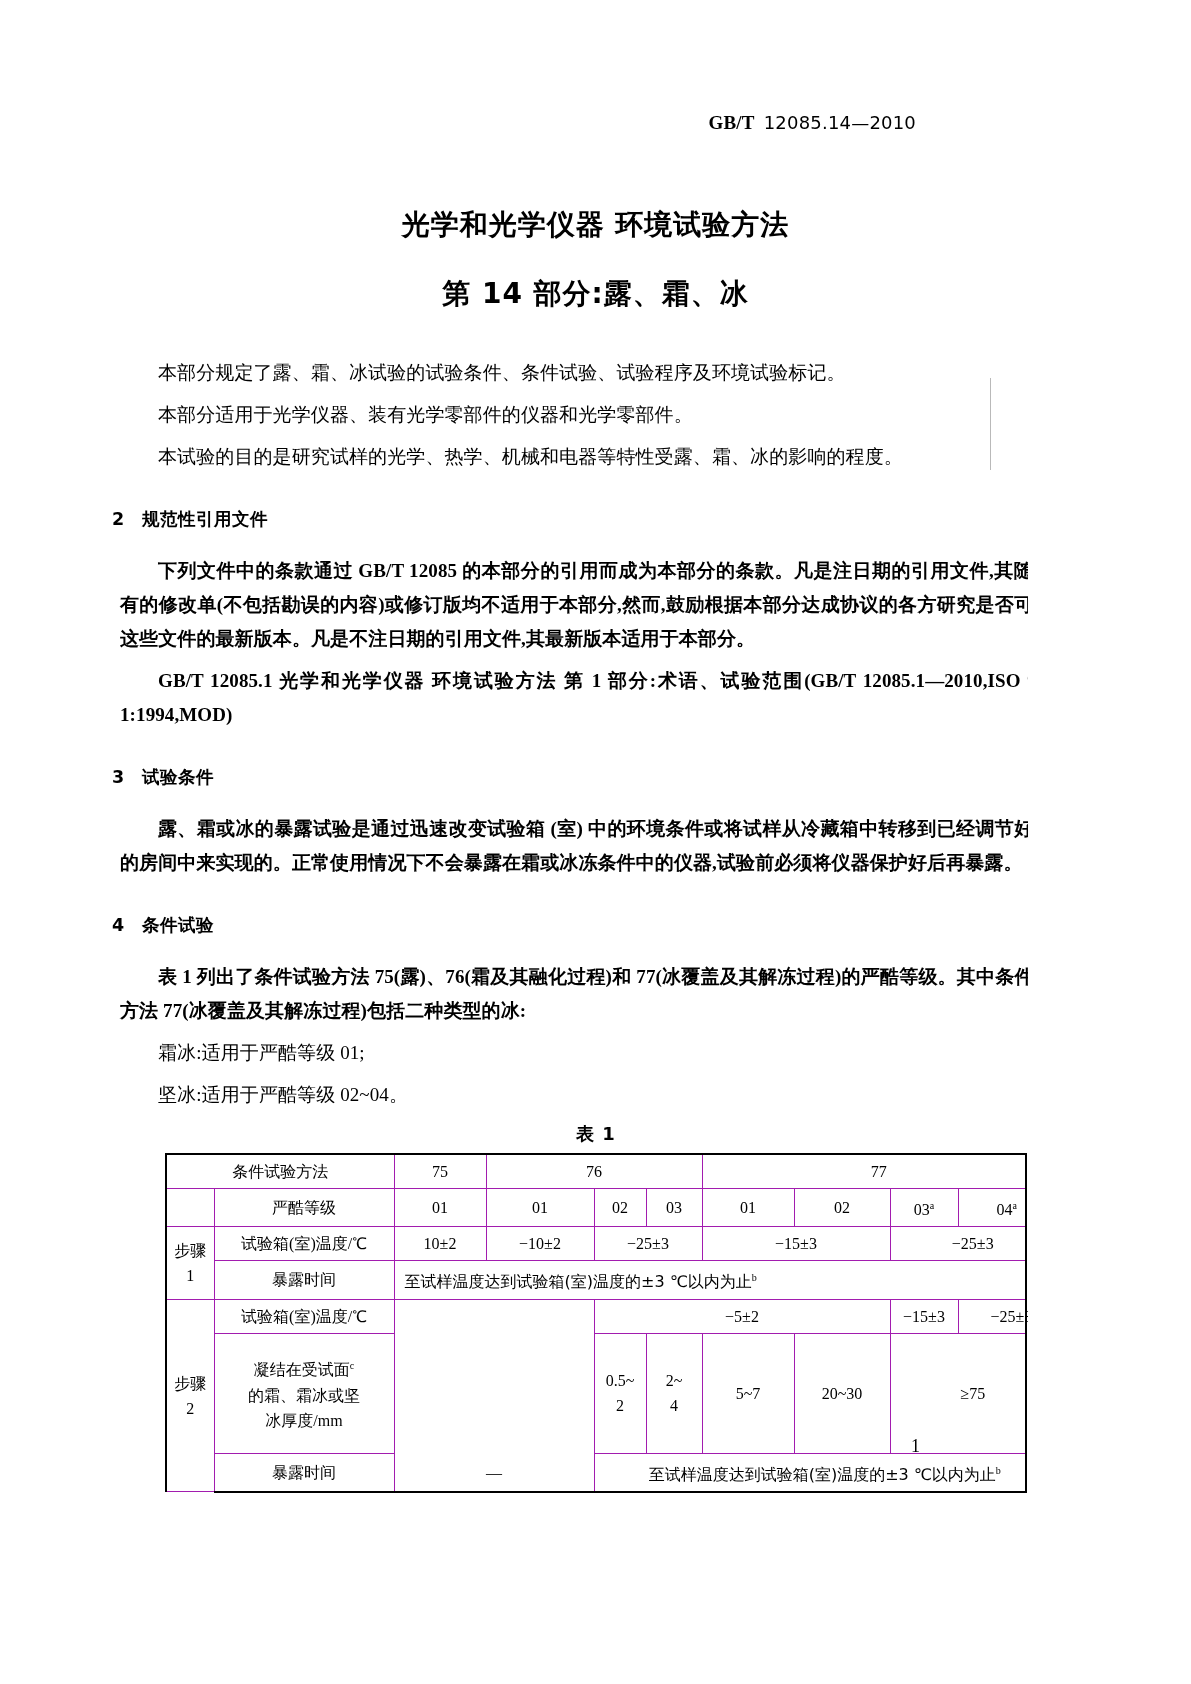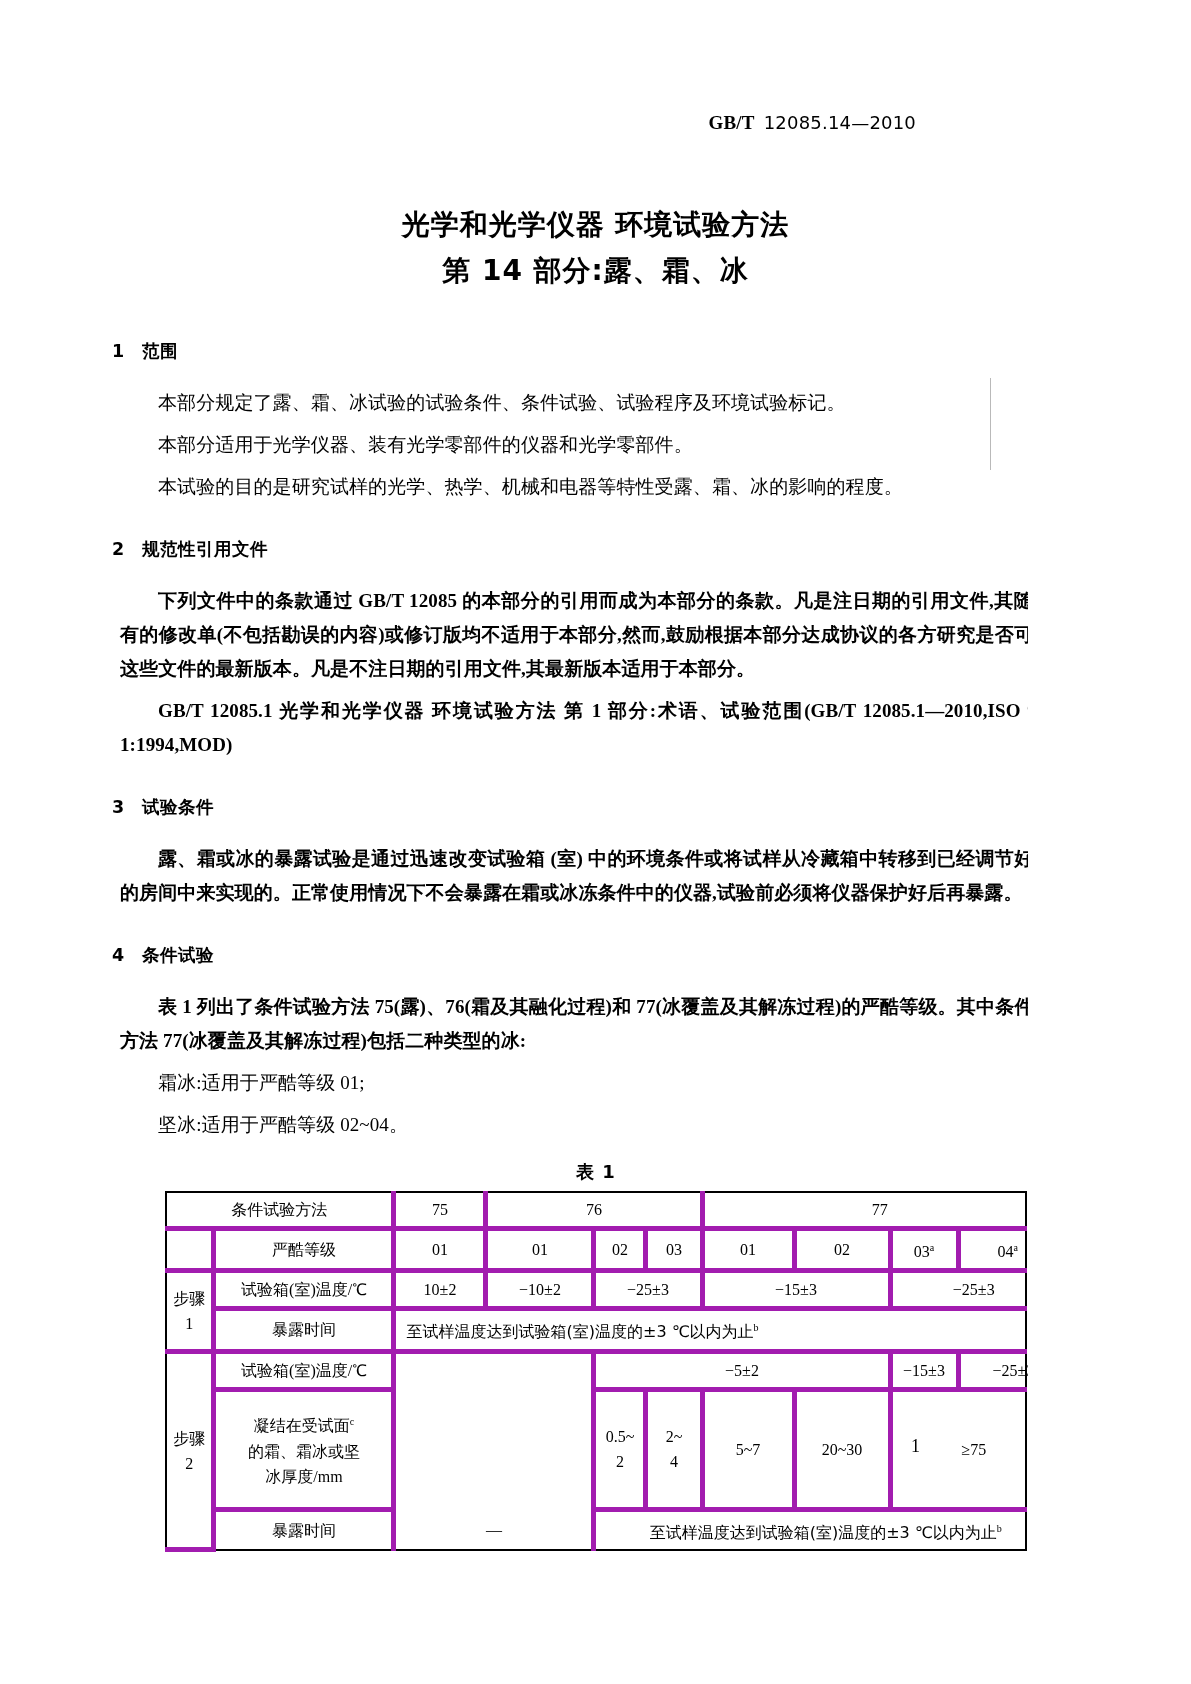--- a/index.html
+++ b/index.html
@@ -57,20 +57,21 @@
     font-weight: bold;
     letter-spacing: 1px;
     line-height: 46px;
   }
   .title-line2 {
     font-family: "DejaVu Sans", sans-serif;
     font-size: 28px;
     font-weight: bold;
     letter-spacing: 1px;
     line-height: 46px;
+    margin-top: 23px;
   }
 
   
   .content {
     position: absolute;
     top: 336px;
     left: 112px;
     width: 968px;
   }
 
@@ -100,32 +101,32 @@
 
   .gap-sm { height: 12px; }
   .gap-md { height: 22px; }
 
   
   .tbl-caption {
     text-align: center;
     font-family: "DejaVu Sans", sans-serif;
     font-size: 18px;
     font-weight: bold;
-    margin: 18px 0 7px 0;
+    margin: 10px 0 7px 0;
     letter-spacing: 1px;
   }
   table.t1 {
     border-collapse: collapse;
     width: 860px;
     margin: 0 auto;
     font-size: 16px;
     table-layout: fixed;
   }
   table.t1 td {
-    border: 5px solid #a21caf;
+    border: 1px solid #a21caf;
     text-align: center;
     vertical-align: middle;
     padding: 4px 2px;
     line-height: 25px;
     font-family: "Liberation Serif", serif;
   }
   table.t1 td.cjk {
     font-family: "DejaVu Sans", sans-serif;
     font-size: 16px;
   }
@@ -182,21 +183,20 @@
     <span class="gbt">GB/T</span><span class="num">12085.14—2010</span>
   </div>
 
   <div class="title-block">
     <div class="title-line1">光学和光学仪器   环境试验方法</div>
     <div class="title-line2">第 14 部分:露、霜、冰</div>
   </div>
 
   <div class="content">
 
-    <h2 class="sec"><span class="sn">1</span><span>范围</span></h2>
     <div class="gap-sm"></div>
     <p class="para ind2">本部分规定了露、霜、冰试验的试验条件、条件试验、试验程序及环境试验标记。</p>
     <p class="para ind2">本部分适用于光学仪器、装有光学零部件的仪器和光学零部件。</p>
     <p class="para ind2">本试验的目的是研究试样的光学、热学、机械和电器等特性受露、霜、冰的影响的程度。</p>
 
     <div class="gap-md"></div>
 
     <h2 class="sec"><span class="sn">2</span><span>规范性引用文件</span></h2>
     <div class="gap-sm"></div>
     <p class="para ind">下列文件中的条款通过 GB/T 12085 的本部分的引用而成为本部分的条款。凡是注日期的引用文件,其随后所有的修改单(不包括勘误的内容)或修订版均不适用于本部分,然而,鼓励根据本部分达成协议的各方研究是否可使用这些文件的最新版本。凡是不注日期的引用文件,其最新版本适用于本部分。</p>

